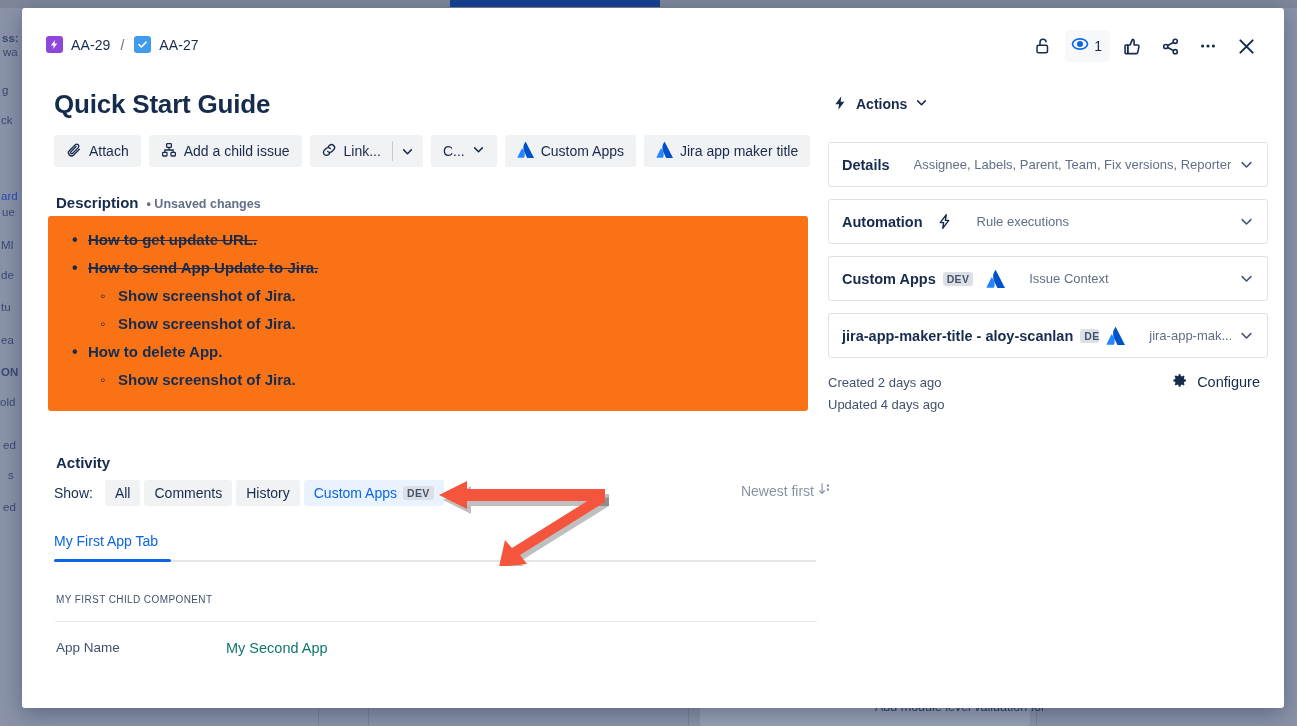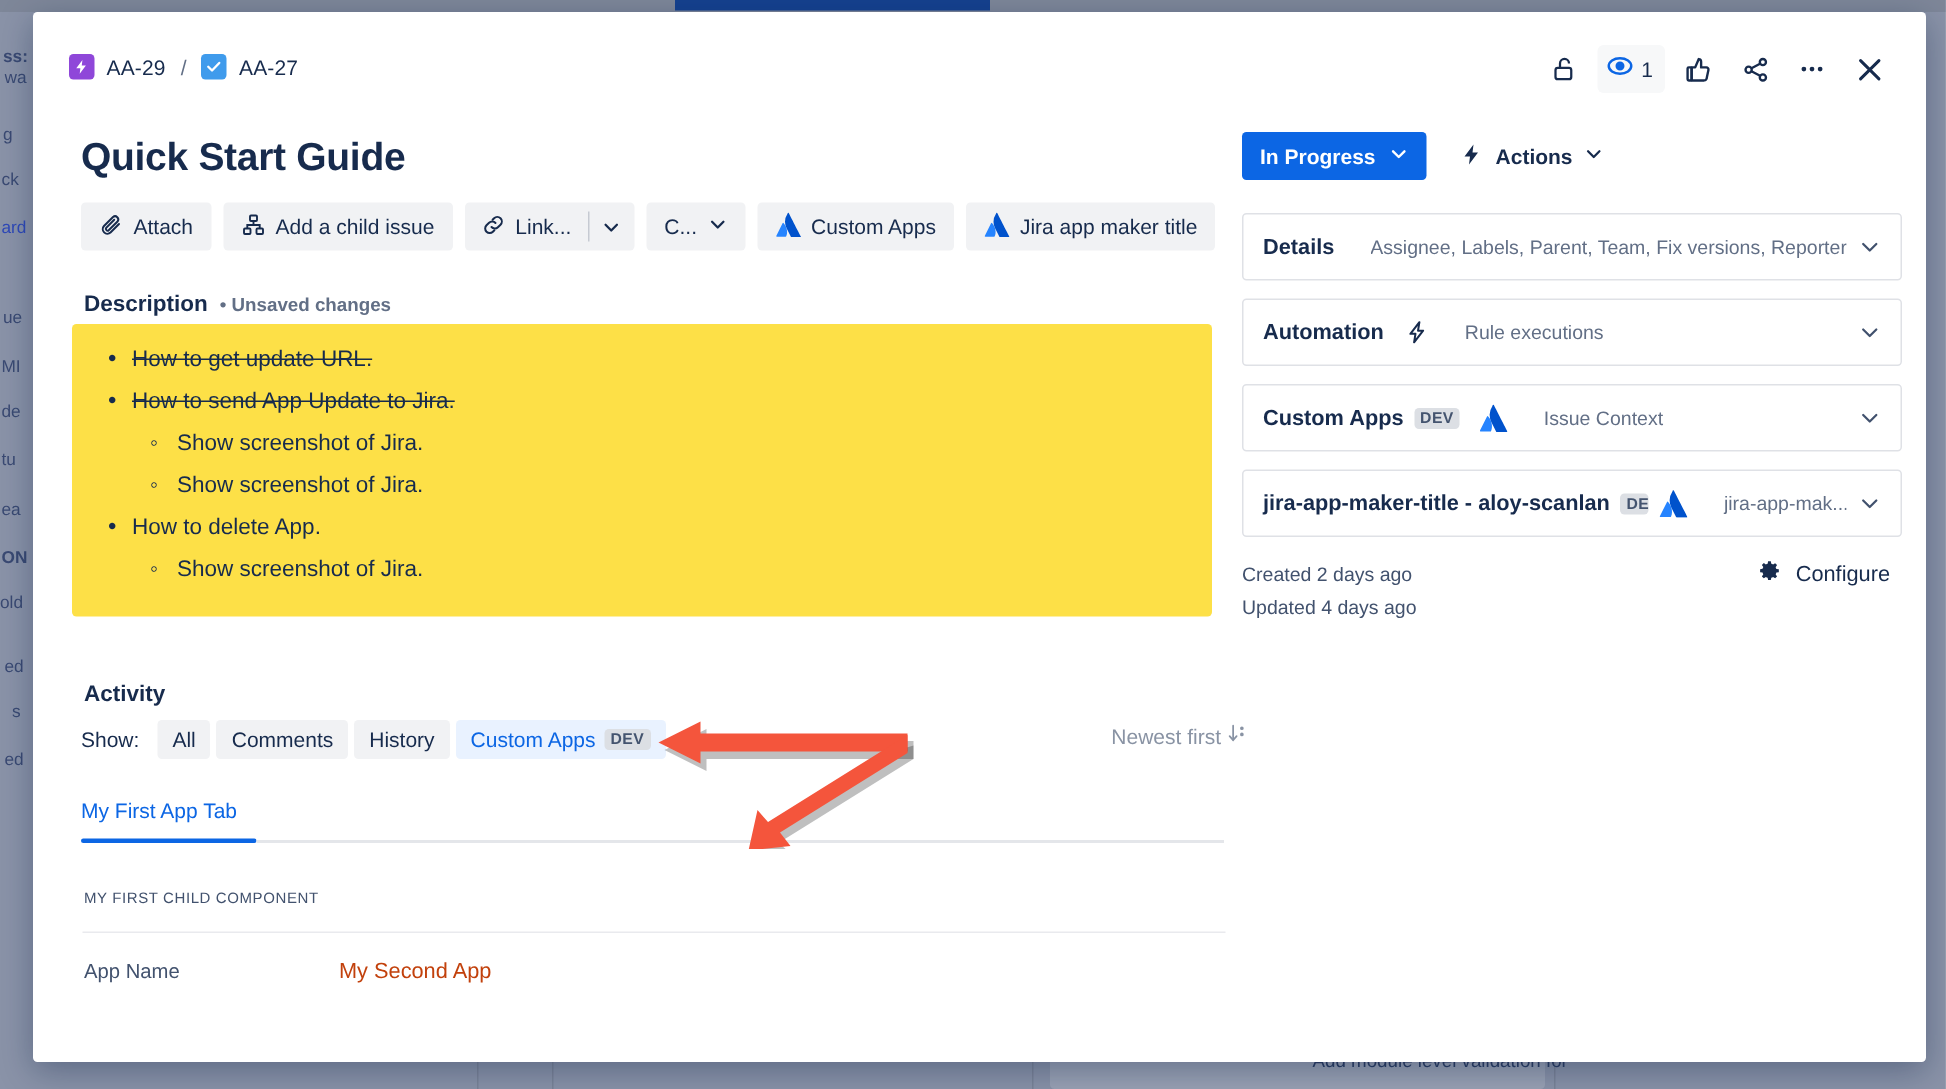--- a/index.html
+++ b/index.html
@@ -9,21 +9,21 @@
     font-family: "Liberation Sans", sans-serif;
     background: #8a93a8;
   }
   
   #bg { position: absolute; inset: 0; background: #8a93a8; }
   #bg .bg-topbar { position: absolute; top: 0; left: 0; right: 0; height: 8px; background: #7e8799; }
   #bg .bg-tab-active { position: absolute; top: 0; left: 450px; width: 210px; height: 7px; background: #15418f; }
   #bg .bg-left-col { position: absolute; top: 14px; left: 0; width: 28px; bottom: 0; }
   .bg-txt { position: absolute; color: #3a4a73; font-size: 11.5px; font-weight: bold; white-space: nowrap; overflow: hidden; }
   .bg-txt.reg { font-weight: normal; }
-  .bg-txt.blue { color: #2f49b8; }
+  .bg-txt.blue { color: #2f49b8; margin-top: 44px; }
   #bg .bg-bottom-row { position: absolute; left: 0; right: 0; bottom: 0; height: 34px; }
   .bg-bottom-text { position: absolute; bottom: 12px; left: 875px; font-size: 12.5px; color: #2c3e63; white-space: nowrap; }
 
   
   #modal {
     position: absolute;
     left: 22px; top: 8px;
     width: 1262px; height: 700px;
     background: #ffffff;
     border-radius: 3px;
@@ -54,21 +54,21 @@
   .act-btn { height: 32px; background: #f1f2f4; border: none; border-radius: 3px; display: inline-flex; align-items: center; gap: 7px; padding: 0 12px; font-size: 14px; color: #172b4d; font-weight: 500; cursor: pointer; white-space: nowrap; }
   .act-split { display: inline-flex; align-items: center; background: #f1f2f4; border-radius: 3px; height: 32px; }
   .act-split .main { display: inline-flex; align-items: center; gap: 7px; padding: 0 11px; height: 32px; font-size: 14px; color: #172b4d; font-weight: 500; cursor: pointer; }
   .act-split .divider { width: 1px; height: 20px; background: #c6cad2; }
   .act-split .caret { display: inline-flex; align-items: center; justify-content: center; width: 30px; height: 32px; cursor: pointer; }
 
   
   .sec-head { position: absolute; display: flex; align-items: baseline; gap: 8px; }
   .sec-title { font-size: 15px; font-weight: 600; color: #172b4d; }
   .unsaved { font-size: 12.5px; font-weight: 600; color: #626f86; }
-  .desc-box { position: absolute; left: 26px; top: 208px; width: 760px; height: 195px; background: #fde047; border-radius: 3px; padding: 10px 0 0 0; }
+  .desc-box { position: absolute; left: 26px; top: 208px; width: 760px; height: 195px; background: #f97316; border-radius: 3px; padding: 10px 0 0 0; font-weight: bold; }
   ul.desc-list { list-style: none; margin: 0; padding: 0; }
   ul.desc-list li { position: relative; font-size: 15px; line-height: 28px; color: #172b4d; padding-left: 40px; }
   ul.desc-list li::before { content: "•"; position: absolute; left: 24px; font-size: 16px; color: #172b4d; }
   ul.desc-list li.sub { padding-left: 70px; }
   ul.desc-list li.sub::before { content: "◦"; left: 52px; font-size: 15px; }
   ul.desc-list li.struck span { text-decoration: line-through; }
 
   
   .activity-label { position: absolute; left: 34px; top: 446px; font-size: 15px; font-weight: 600; color: #172b4d; }
   .show-row { position: absolute; left: 32px; top: 472px; display: flex; align-items: center; gap: 4px; }
@@ -80,21 +80,21 @@
 
   
   .app-tabs { position: absolute; left: 32px; top: 524px; width: 762px; }
   .app-tab { display: inline-block; font-size: 14px; font-weight: 500; color: #0c66e4; padding-bottom: 9px; cursor: pointer; }
   .app-tab-underline { position: absolute; left: 32px; top: 551px; width: 117px; height: 3px; background: #0c66e4; border-radius: 2px; }
   .app-tab-rail { position: absolute; left: 149px; top: 552px; width: 645px; height: 2px; background: #e4e6ea; }
   .child-head { position: absolute; left: 34px; top: 586px; font-size: 10px; color: #42526e; letter-spacing: .4px; }
   .child-rule { position: absolute; left: 33px; top: 613px; width: 762px; height: 1px; background: #e9eaee; }
   .kv-row { position: absolute; left: 34px; top: 632px; width: 762px; display: flex; }
   .kv-key { width: 170px; font-size: 13.5px; color: #42526e; }
-  .kv-val { font-size: 14.5px; color: #c2410c; font-weight: 500; }
+  .kv-val { font-size: 14.5px; color: #0f766e; font-weight: 500; }
 
   
   .right-col { position: absolute; left: 806px; top: 80px; width: 440px; }
   .status-row { display: flex; align-items: center; gap: 18px; margin-bottom: 22px; }
   .status-btn { height: 32px; background: #0c66e4; color: #fff; border: none; border-radius: 3px; font-size: 14px; font-weight: 600; padding: 0 12px; display: inline-flex; align-items: center; gap: 9px; cursor: pointer; }
   .actions-btn { display: inline-flex; align-items: center; gap: 8px; background: transparent; border: none; font-size: 14px; font-weight: 600; color: #172b4d; cursor: pointer; padding: 0 4px; height: 32px; }
   .panel { border: 1px solid #dfe1e6; border-radius: 3px; height: 45px; display: flex; align-items: center; padding: 0 13px; margin-bottom: 12px; cursor: pointer; background: #fff; }
   .panel-title { font-size: 14.5px; font-weight: 600; color: #172b4d; white-space: nowrap; }
   .panel-sub { font-size: 13px; color: #626f86; margin-left: 24px; white-space: nowrap; overflow: hidden; }
   .panel-caret { margin-left: auto; padding-left: 8px; display: flex; align-items: center; }
@@ -332,28 +332,20 @@
 
   <div class="child-head">MY FIRST CHILD COMPONENT</div>
   <div class="child-rule"></div>
   <div class="kv-row">
     <span class="kv-key">App Name</span>
     <span class="kv-val">My Second App</span>
   </div>
 
   <div class="right-col">
     <div class="status-row">
-      <button class="status-btn">
-        <span>In Progress</span>
-        <span>
-          <svg width="13" height="13" viewBox="0 0 24 24" fill="none" stroke="#fff" stroke-width="3" stroke-linecap="round" stroke-linejoin="round">
-                <polyline points="5,9 12,16 19,9"></polyline>
-              </svg>
-        </span>
-      </button>
       <button class="actions-btn">
         <span>
           <svg width="16" height="16" viewBox="0 0 24 24" fill="#172b4d">
                 <path d="M14 2L5 14h5.5L9.5 22l9-12H13l1-8z"></path>
               </svg>
         </span>
         <span>Actions</span>
         <span>
           <svg width="13" height="13" viewBox="0 0 24 24" fill="none" stroke="#172b4d" stroke-width="2.8" stroke-linecap="round" stroke-linejoin="round">
                 <polyline points="5,9 12,16 19,9"></polyline>

